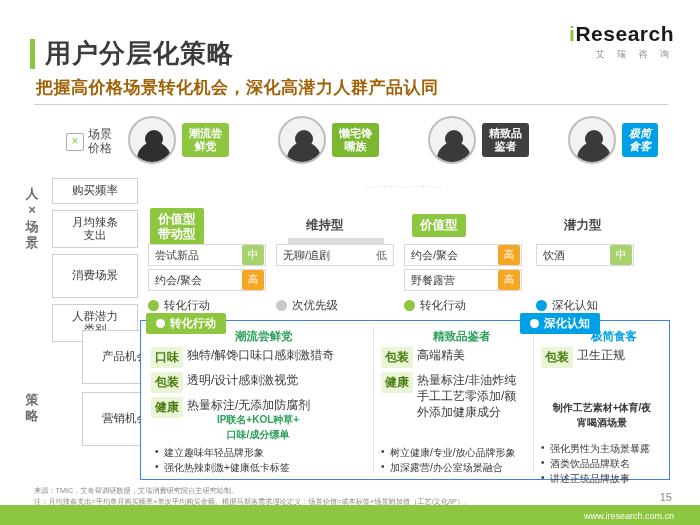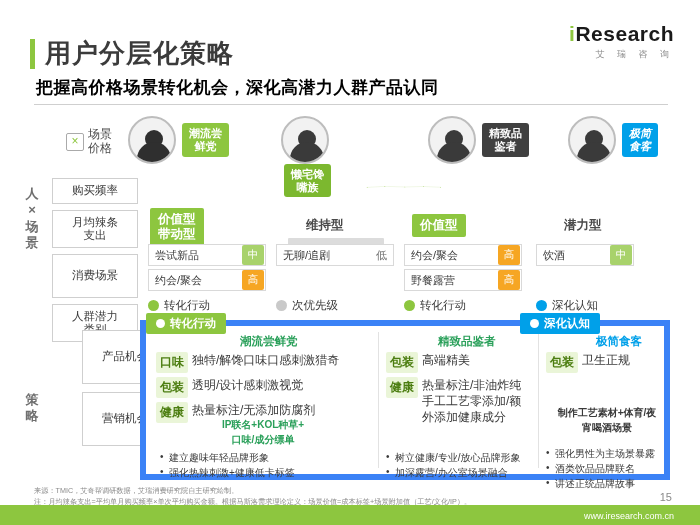--- a/index.html
+++ b/index.html
@@ -17,21 +17,21 @@
   
   .brand { position: absolute; right: 26px; top: 22px; text-align: right; }
   .brand-top { font-size: 21px; font-weight: bold; color: #1a1a1a; letter-spacing: .5px; }
   .brand-top .i { color: #8dc63f; }
   .brand-sub { font-size: 9px; color: #8a8a8a; letter-spacing: 5px; margin-top: 2px; }
 
   .title-bar { position: absolute; left: 30px; top: 36px; display: flex; align-items: center; }
   .title-bar .accent { width: 5px; height: 30px; background: #8dc63f; margin-right: 10px; }
   .title-main { font-size: 26px; font-weight: bold; color: #3b3b3b; letter-spacing: 1px; }
 
-  .subtitle { position: absolute; left: 36px; top: 76px; font-size: 17px; font-weight: bold; color: #000000; letter-spacing: .5px; }
+  .subtitle { position: absolute; left: 36px; top: 76px; font-size: 17px; font-weight: bold; color: #a16207; letter-spacing: .5px; }
   .rule { position: absolute; left: 34px; top: 104px; width: 634px; height: 1px; background: #cfcfcf; }
 
   
   .persona-row { position: absolute; left: 60px; top: 116px; width: 610px; height: 62px; }
   .persona { position: absolute; display: flex; align-items: center; }
   .avatar {
     width: 48px; height: 48px; border-radius: 50%;
     border: 2px solid #bdbdbd; background: #f2f2f2;
     position: relative; overflow: hidden; flex: none;
   }
@@ -100,21 +100,21 @@
 
   
   .legend { position: absolute; left: 148px; top: 298px; width: 520px; height: 16px; font-size: 11.5px; color: #3a3a3a; }
   .lg { position: absolute; display: flex; align-items: center; }
   .dot { width: 11px; height: 11px; border-radius: 50%; margin-right: 5px; }
   .dot.green { background: #8dc63f; }
   .dot.grey { background: #c9c9c9; }
   .dot.blue { background: #00a0e9; }
 
   
-  .panel { position: absolute; left: 140px; top: 320px; width: 530px; height: 160px; border: 6px solid #3b82f6; background: #fff; }
+  .panel { position: absolute; left: 140px; top: 320px; width: 530px; height: 160px; border: 1px solid #3b82f6; background: #fff; }
   .paneltab {
     position: absolute; color: #fff; font-size: 11.5px; font-weight: bold;
     padding: 3px 10px; border-radius: 2px; display: flex; align-items: center;
   }
   .paneltab .dot { width: 9px; height: 9px; }
   .panel .vline { position: absolute; top: 6px; bottom: 6px; width: 1px; background: #e2e2e2; }
   .ptitle { position: absolute; font-size: 11.5px; font-weight: bold; color: #2aa05a; }
   .ptitle.blue { color: #00a0e9; }
 
   .kvrow { display: flex; align-items: flex-start; margin-bottom: 4px; font-size: 12px; }
@@ -170,21 +170,21 @@
 
   <div class="persona-row">
     <div class="persona" style="left:68px; top:0;">
       <div class="avatar f1">
           <div class="head"></div>
           <div class="body"></div>
         </div>
       <div class="ptag green" style="white-space:pre-line">潮流尝
 鲜党</div>
     </div>
-    <div class="persona" style="left:218px; top:0;flex-direction:column;">
+    <div class="persona" style="left:218px; top:0;">
       <div class="avatar">
           <div class="head"></div>
           <div class="body"></div>
         </div>
       <div class="ptag dgreen" style="white-space:pre-line">懒宅馋
 嘴族</div>
     </div>
     <div class="persona" style="left:368px; top:0;">
       <div class="avatar">
           <div class="head"></div>

